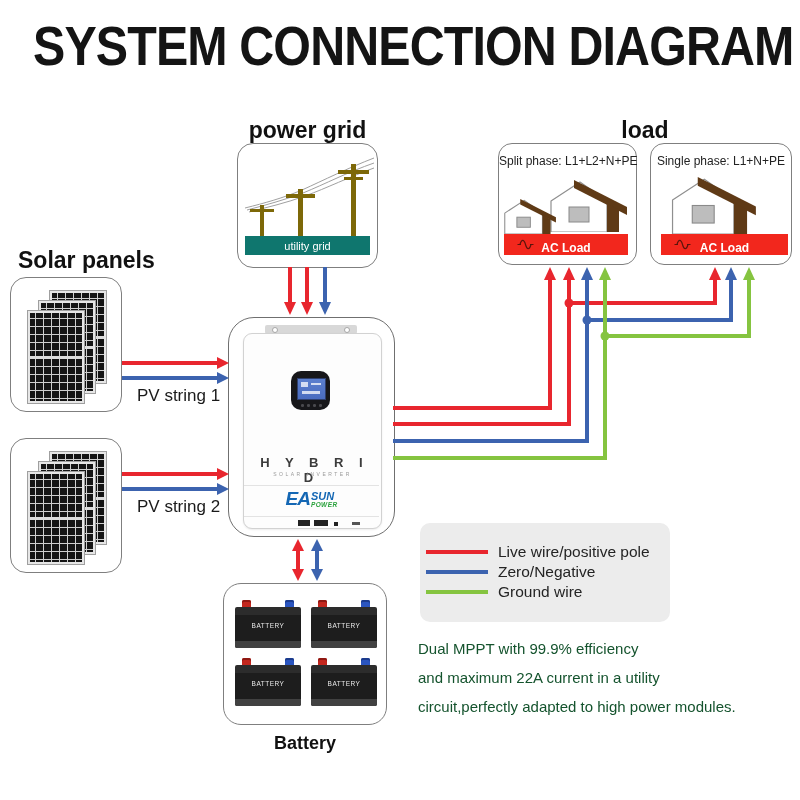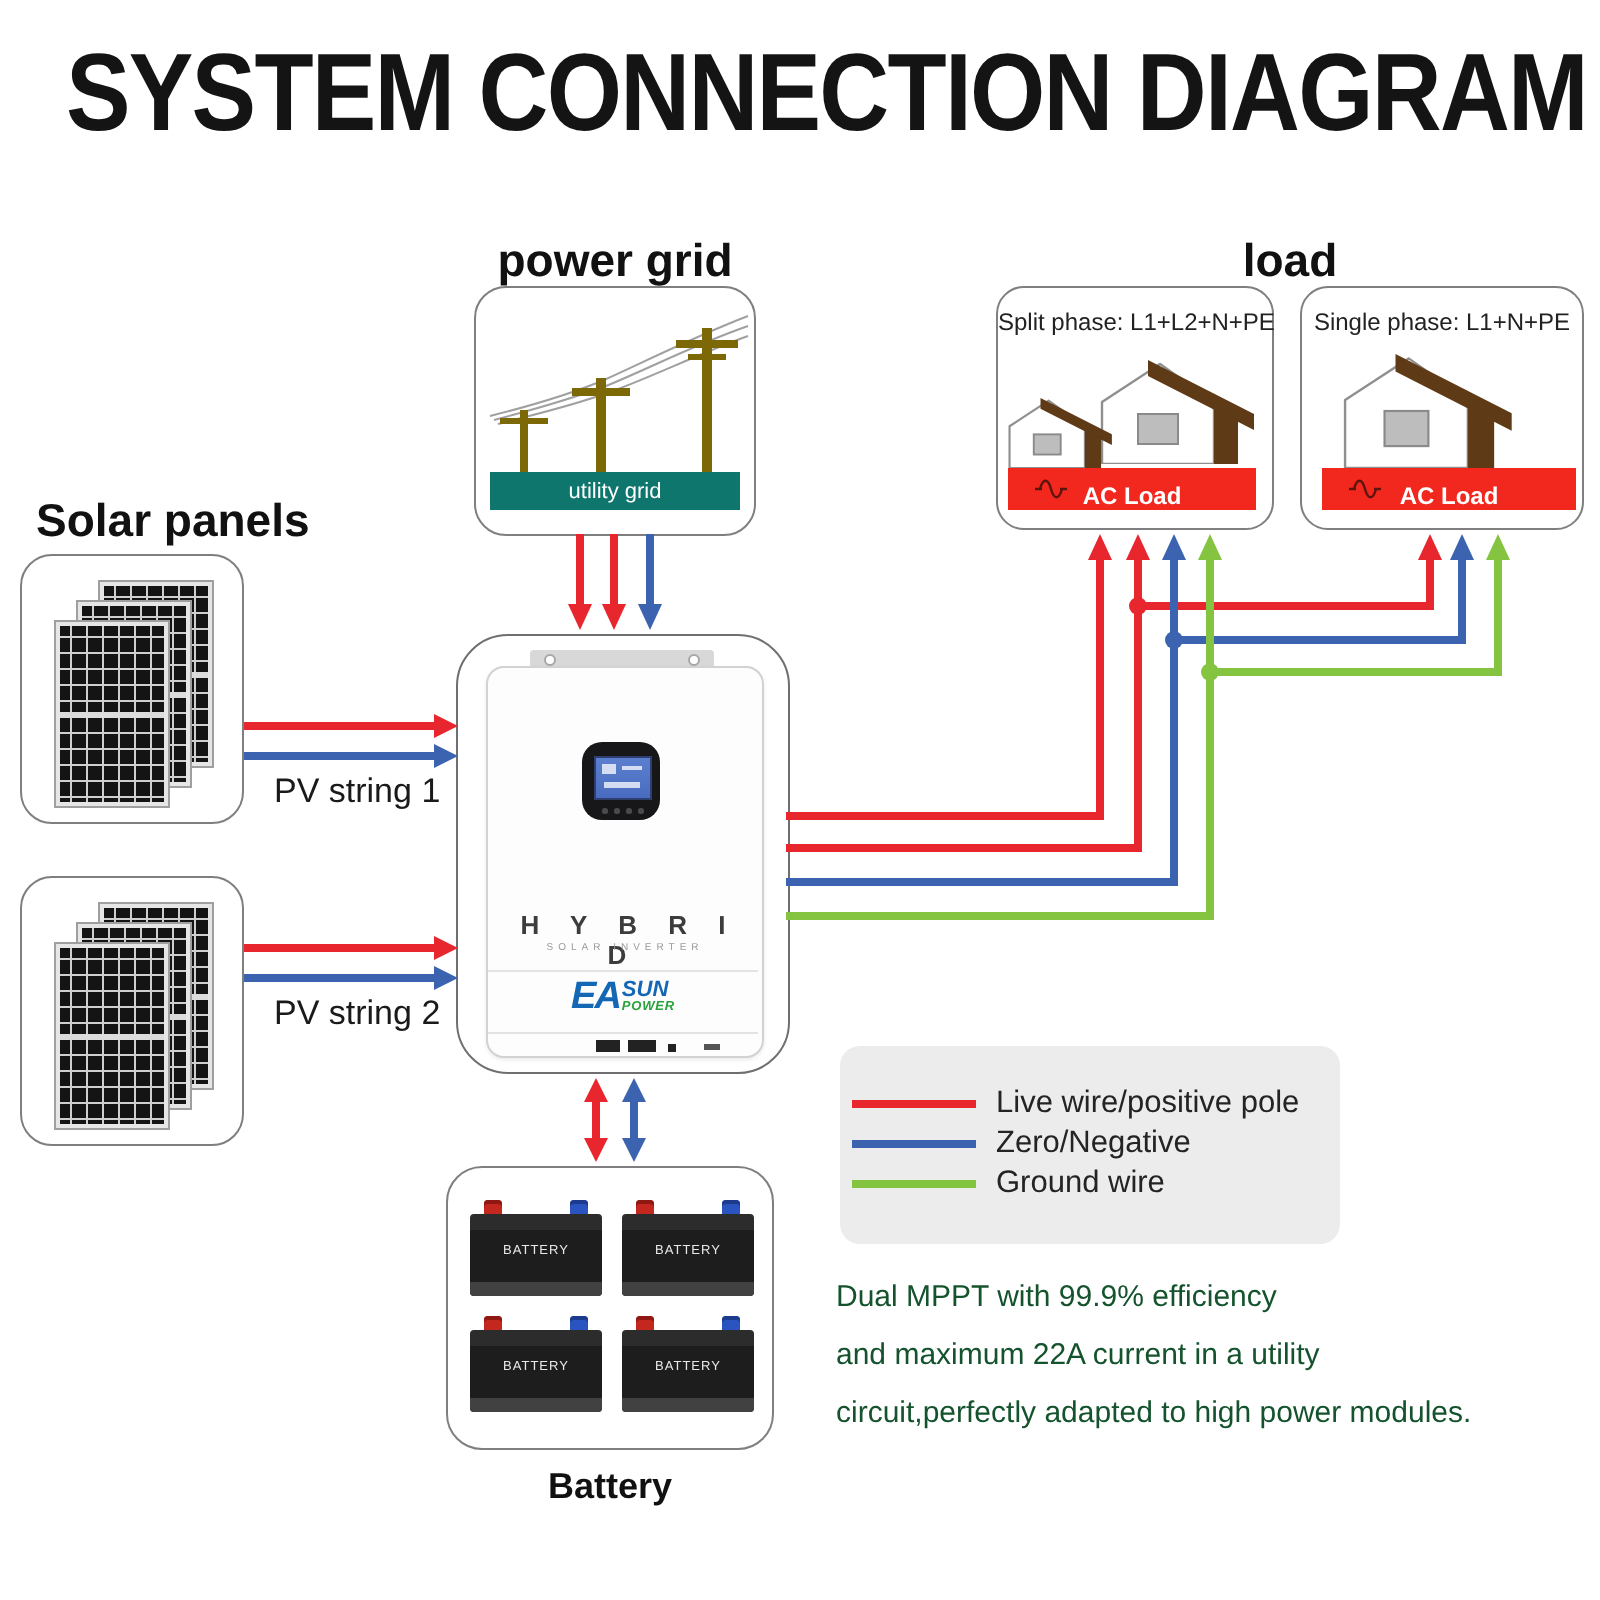--- a/index.html
+++ b/index.html
@@ -45,21 +45,21 @@
   #inv-body{left:243px;top:333px;width:137px;height:194px;background:#fdfdfd;border:1px solid #d2d2d2;border-radius:9px;z-index:3;
             box-shadow:0 1px 2px rgba(0,0,0,.08);}
   #inv-display{left:291px;top:371px;width:39px;height:39px;background:#17171a;border-radius:10px;z-index:4;}
   #inv-screen{left:297px;top:378px;width:27px;height:20px;background:linear-gradient(#5b7fce,#4a6cc0);border:1px solid #2e3f6e;z-index:5;}
   .scr-el{position:absolute;background:rgba(255,255,255,.75);}
   .inv-btn{position:absolute;top:404px;width:2.5px;height:2.5px;border-radius:50%;background:#4a4a4e;z-index:5;}
   #inv-model{left:243px;top:455px;width:137px;text-align:center;font-size:13px;font-weight:bold;
              letter-spacing:6px;color:#3c3c3c;z-index:4;text-indent:6px;}
   #inv-sub{left:243px;top:471px;width:137px;text-align:center;font-size:5px;letter-spacing:2.5px;color:#9a9a9a;z-index:4;text-indent:2px;}
   .inv-seam{position:absolute;left:244px;width:135px;height:1px;background:#e3e3e3;z-index:4;}
-  #inv-logo{left:243px;top:489px;width:137px;display:flex;justify-content:center;align-items:center;z-index:4;}
+  #inv-logo{left:243px;top:489px;width:137px;display:flex;justify-content:center;align-items:flex-end;z-index:4;}
   #inv-logo .ea{font-size:19px;line-height:19px;font-weight:800;font-style:italic;color:#1467b4;letter-spacing:-1px;}
   #inv-logo .sunblk{display:inline-flex;flex-direction:column;align-items:flex-start;margin-left:1px;}
   #inv-logo .sun{font-size:11px;line-height:10px;font-weight:800;font-style:italic;color:#1467b4;letter-spacing:0;}
   #inv-logo .power{font-size:6.5px;line-height:7px;font-weight:800;font-style:italic;color:#2fa23c;color:#2aa23c;letter-spacing:.4px;}
   .conn{position:absolute;background:#222;z-index:4;}
   
   #bat-box{left:223px;top:583px;width:164px;height:142px;border-radius:18px;}
   .bat{position:absolute;width:66px;height:48px;}
   .bat .term{position:absolute;top:0;width:9px;height:9px;border-radius:2px;}
   .bat .t-red{left:7px;background:#c3271e;box-shadow:inset 0 2px 0 #8f1812;}

